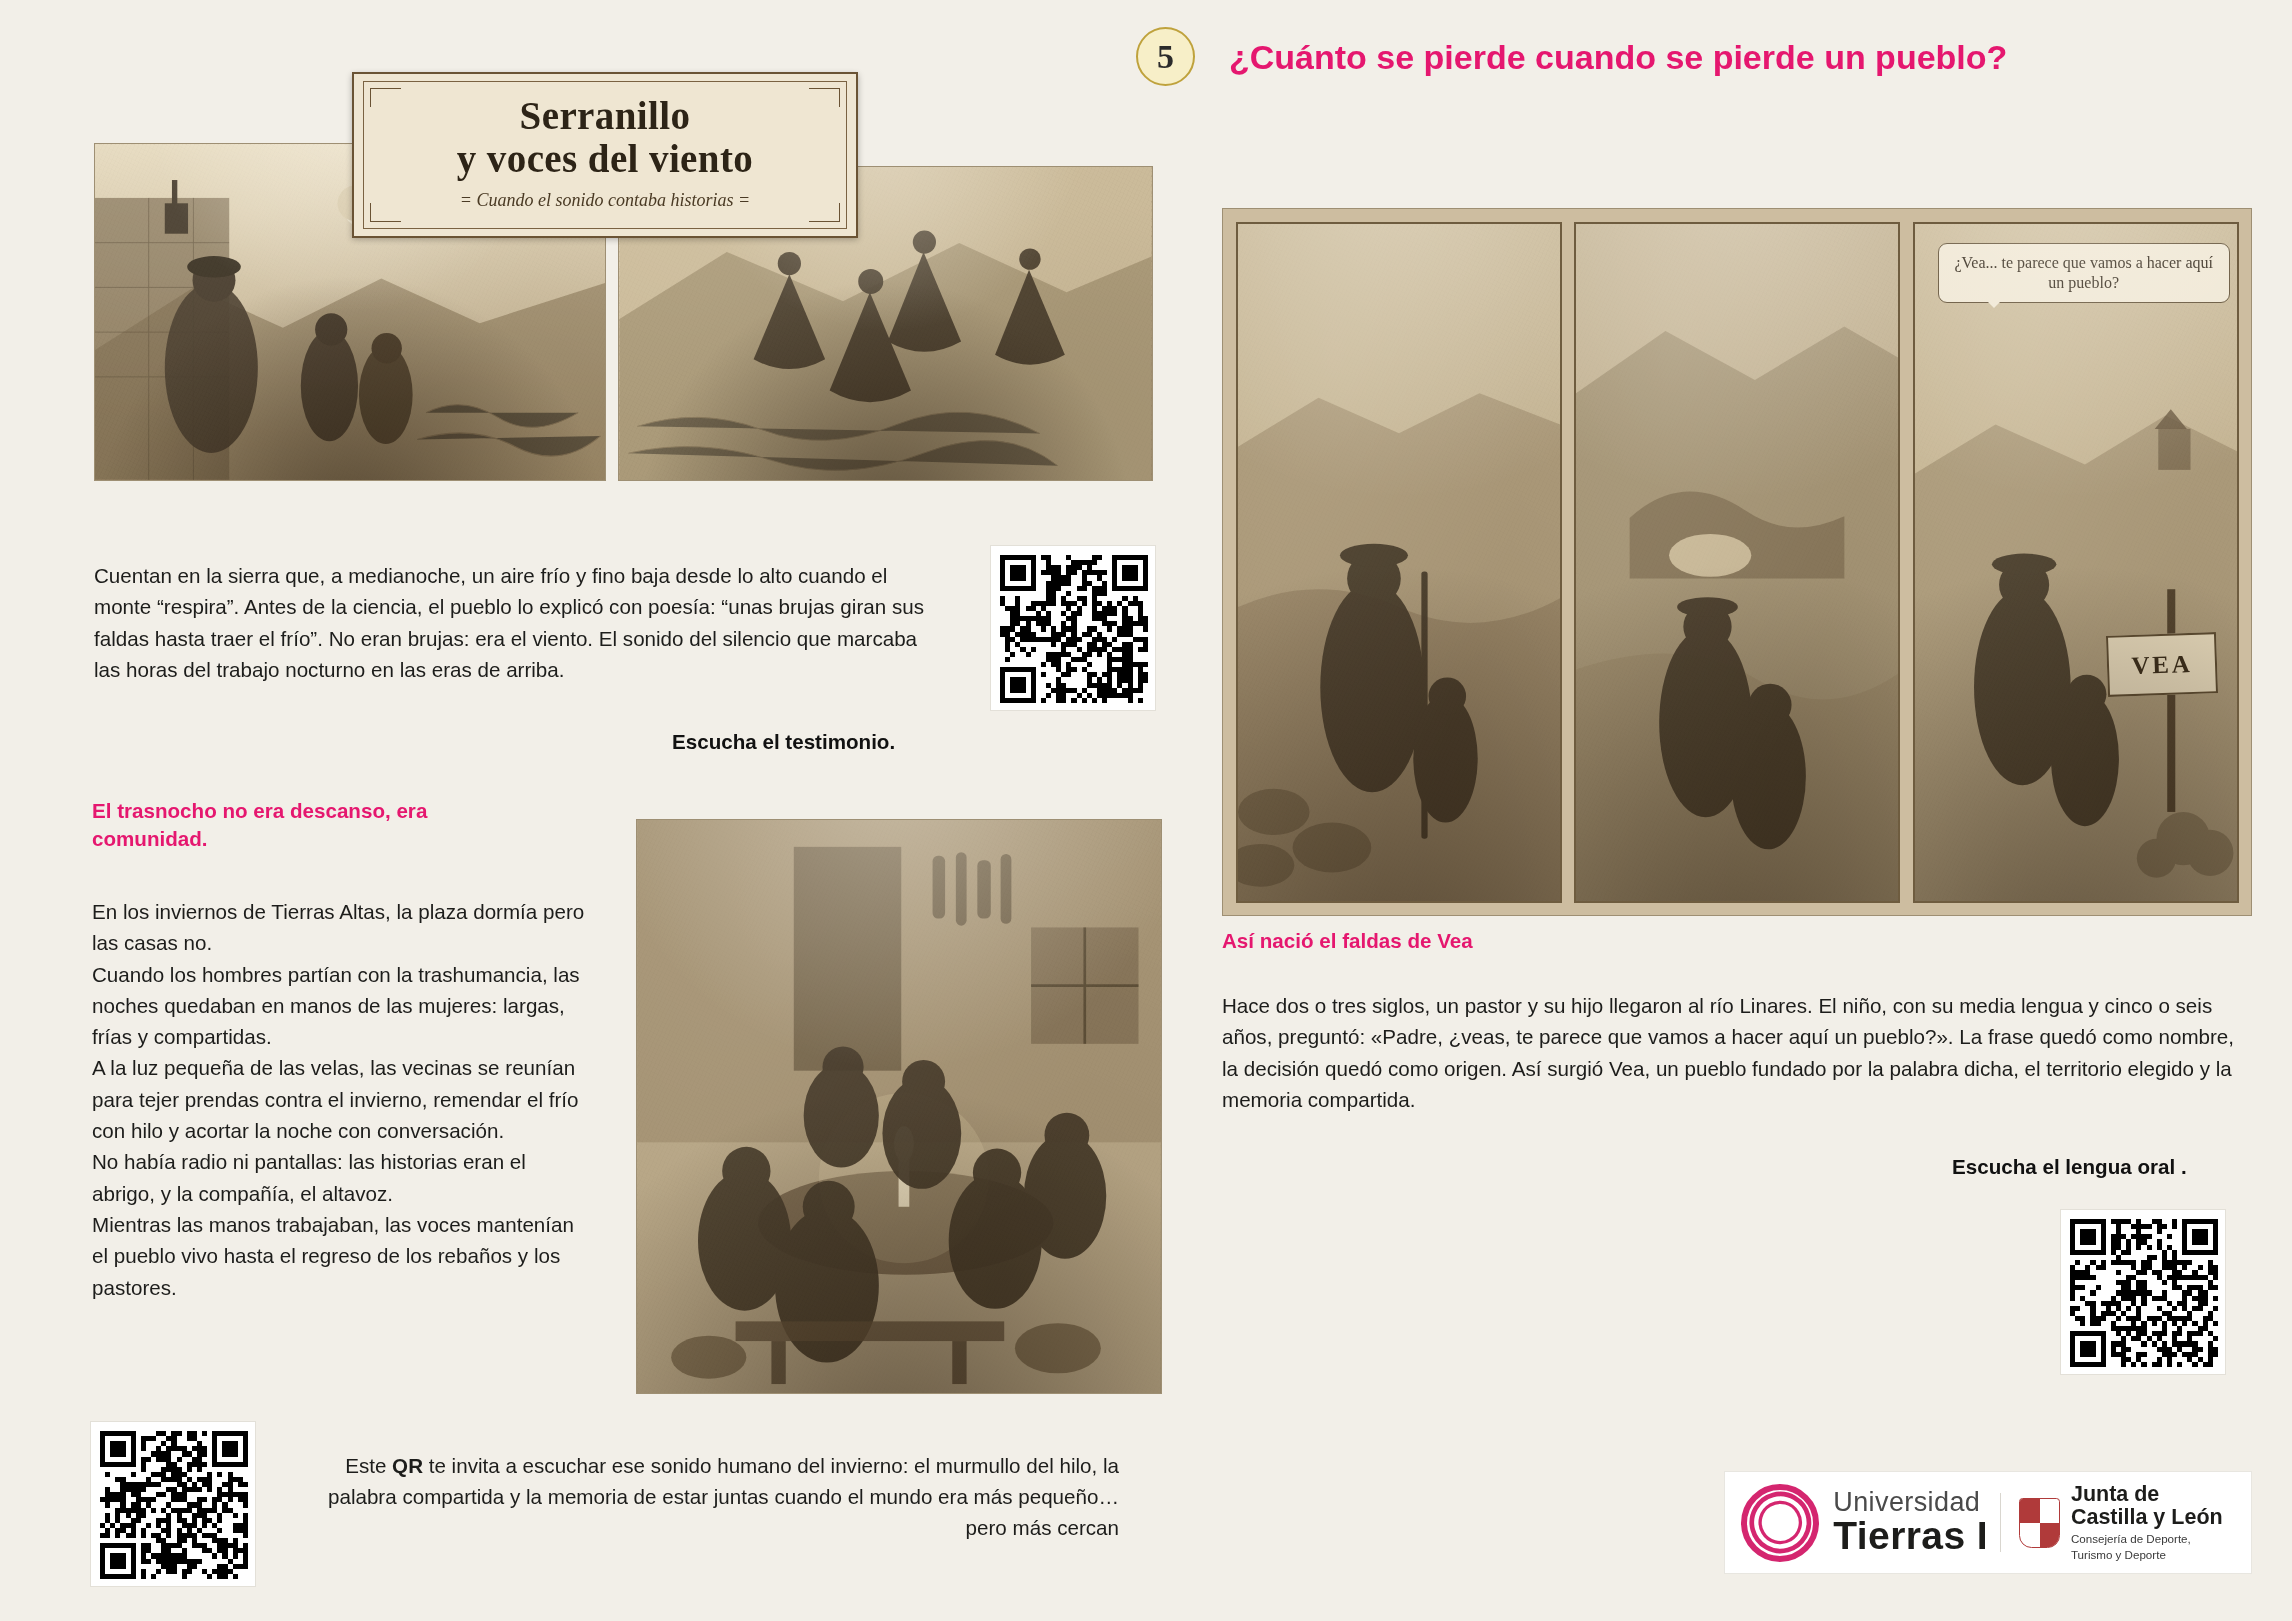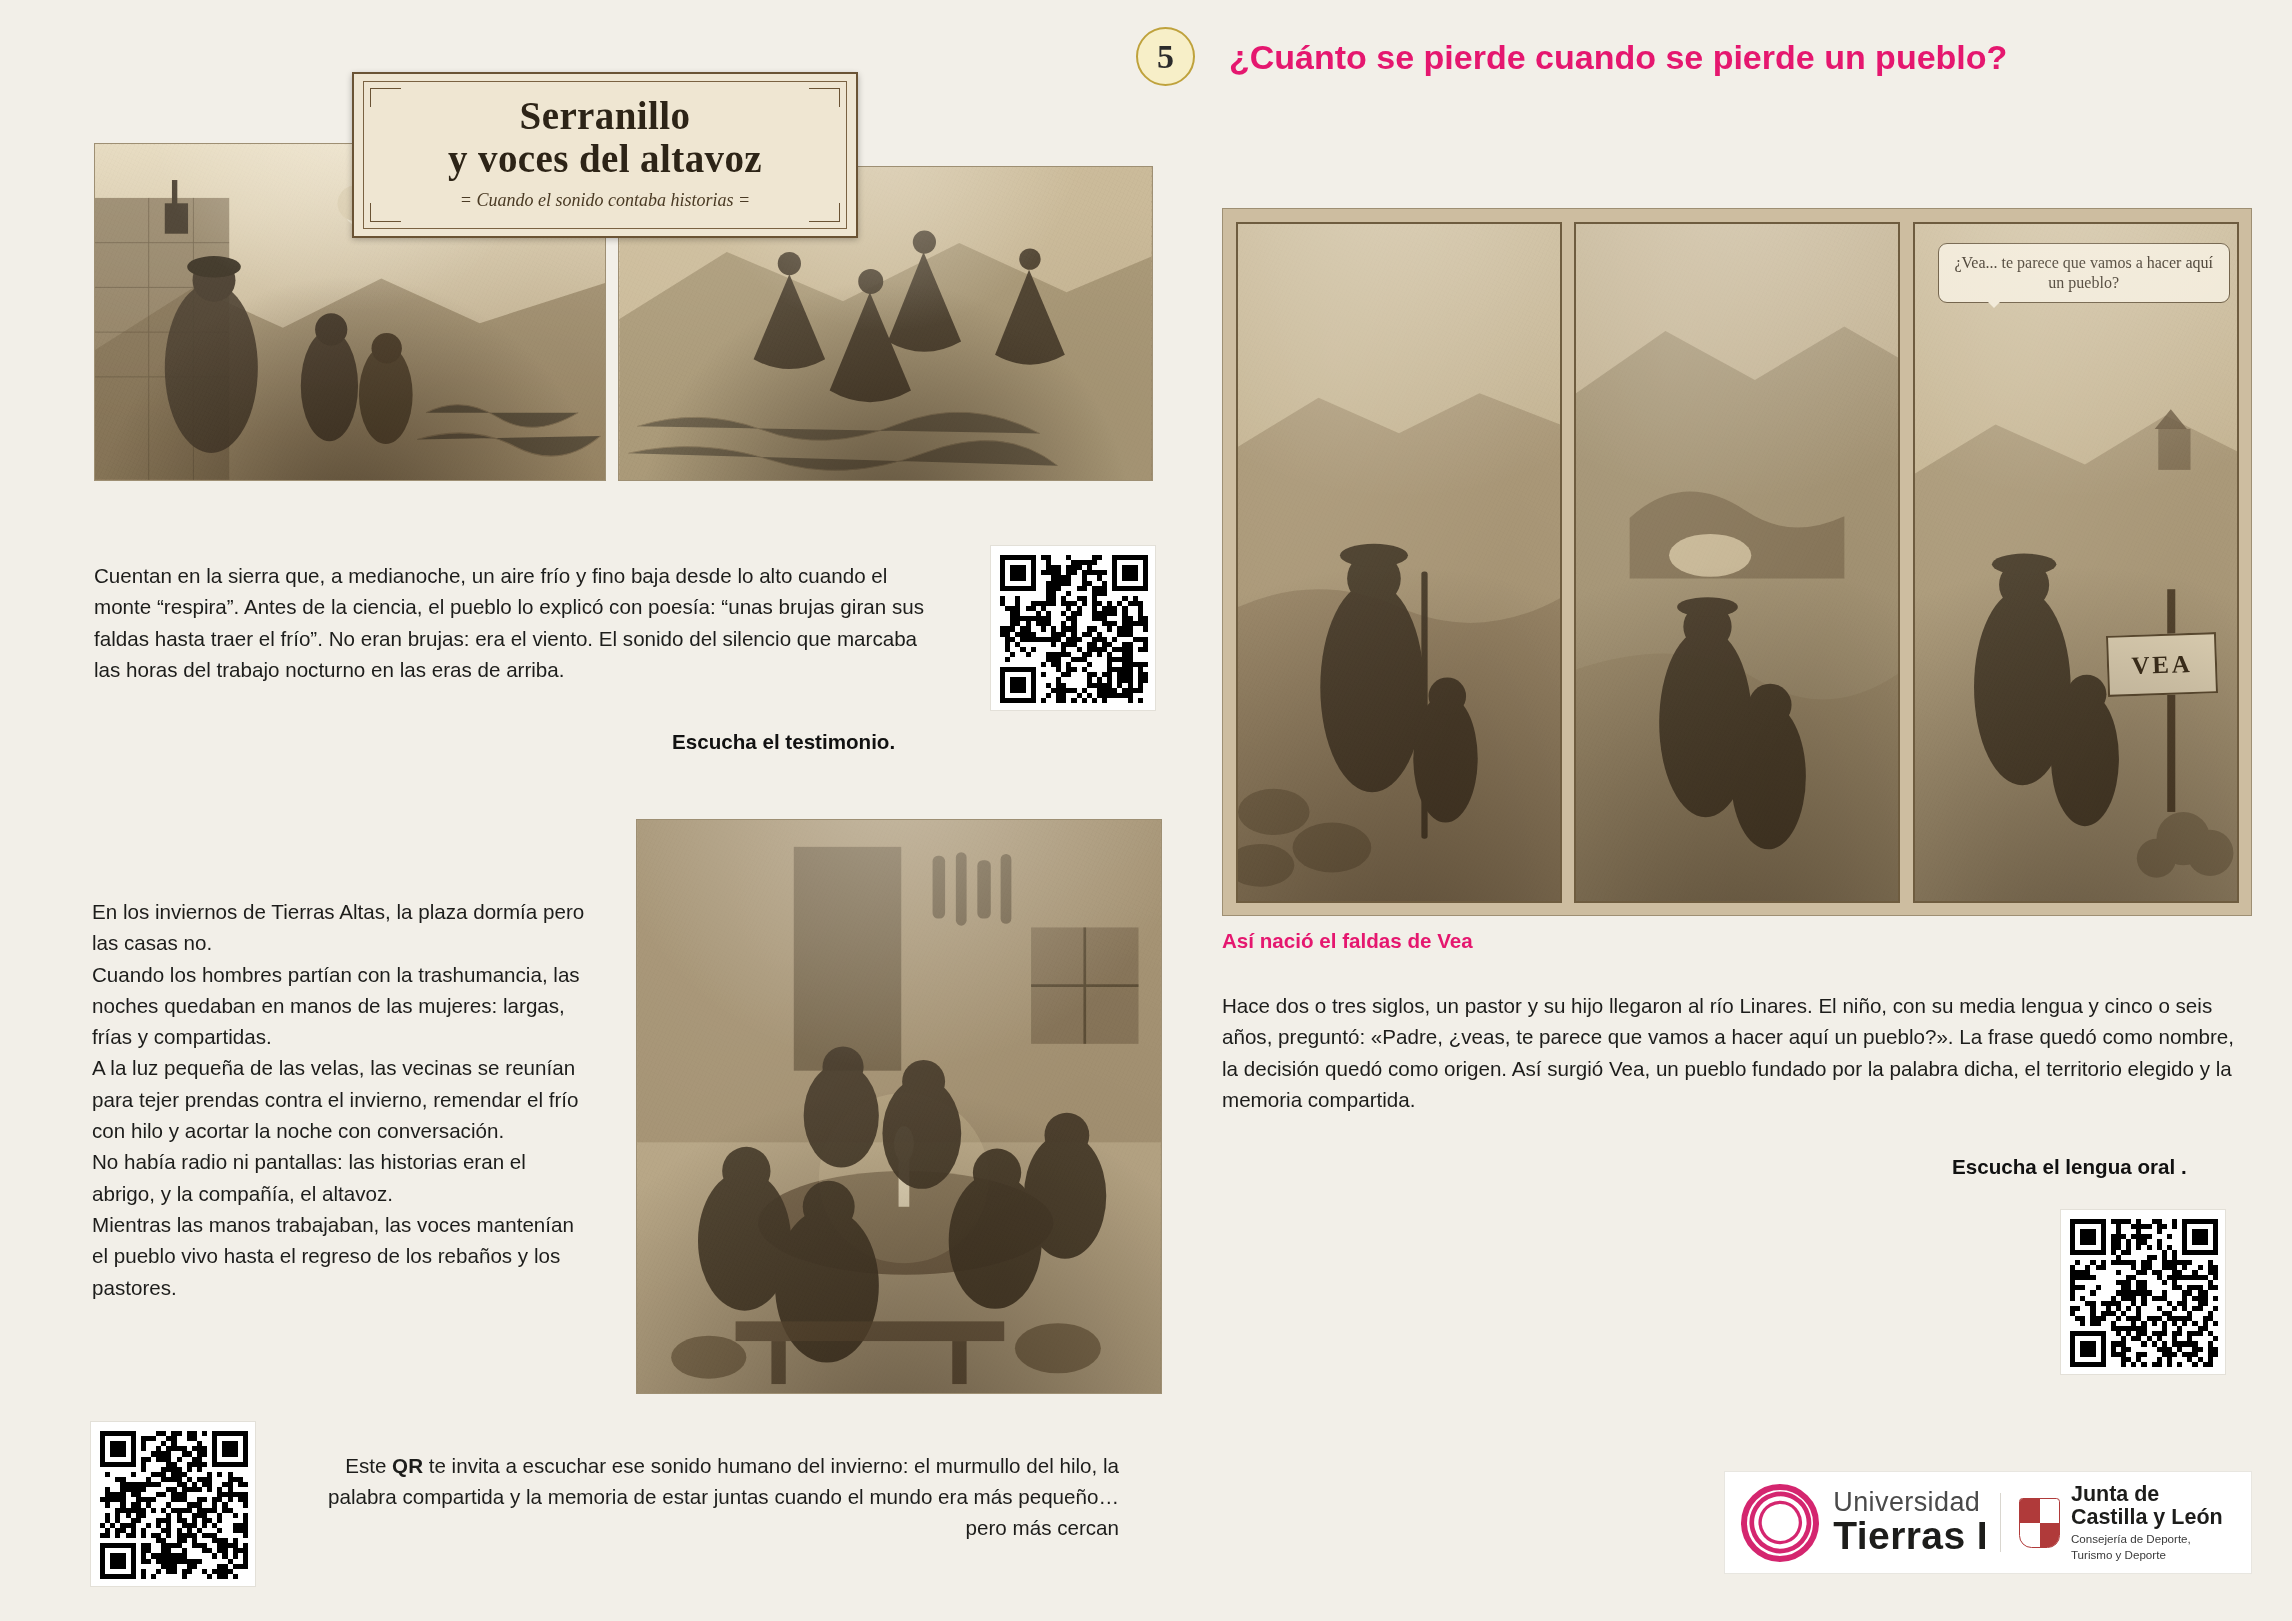--- a/index.html
+++ b/index.html
@@ -344,21 +344,21 @@
     </div>
 
     <div class="title-plate">
       <div class="inner-rule"></div>
       <div class="corner-flourish" style="left:16px;top:14.3px;"></div>
       <div class="corner-flourish" style="right:16px;top:14.3px;transform:scaleX(-1)"></div>
       <div class="corner-flourish" style="left:16px;bottom:14.3px;transform:scaleY(-1)"></div>
       <div class="corner-flourish" style="right:16px;bottom:14.3px;transform:scale(-1,-1)"></div>
       <h1>
         <span>Serranillo</span><br>
-        <span>y voces del altavoz</span>
+        <span>y voces del viento</span>
       </h1>
       <div class="sub">= Cuando el sonido contaba historias =</div>
     </div>
 
 
     <div class="body-text" style="left:94px; top:560px; width:846px;">Cuentan en la sierra que, a medianoche, un aire frío y fino baja desde lo alto cuando el monte “respira”. Antes de la ciencia, el pueblo lo explicó con poesía: “unas brujas giran sus faldas hasta traer el frío”. No eran brujas: era el viento. El sonido del silencio que marcaba las horas del trabajo nocturno en las eras de arriba.</div>
 
     <div class="qr" style="left:990px; top:545px; width:166px; height:166px;">
       <div class="qrgrid" id="qr1" style="width: 148px; height: 148px; display: grid; grid-template-columns: repeat(29, 1fr); grid-template-rows: repeat(29, 1fr);">
           <div style="background:#000"></div>
@@ -1200,20 +1200,21 @@
           <div style="background:#fff"></div>
           <div style="background:#000"></div>
           <div style="background:#fff"></div>
           <div style="background:#000"></div>
           <div style="background:#fff"></div>
         </div>
     </div>
 
     <div class="bold-note" style="left:672px; top:730px;">Escucha el testimonio.</div>
 
+    <div class="heading-pink" style="left:92px; top:797px; width:421px;">El trasnocho no era descanso, era comunidad.</div>
 
     <div class="body-text" style="left:92px; top:896px; width:502px; white-space:pre-line;">En los inviernos de Tierras Altas, la plaza dormía pero las casas no.
 Cuando los hombres partían con la trashumancia, las noches quedaban en manos de las mujeres: largas, frías y compartidas.
 A la luz pequeña de las velas, las vecinas se reunían para tejer prendas contra el invierno, remendar el frío con hilo y acortar la noche con conversación.
 No había radio ni pantallas: las historias eran el abrigo, y la compañía, el altavoz.
 Mientras las manos trabajaban, las voces mantenían el pueblo vivo hasta el regreso de los rebaños y los pastores.</div>
 
     <div class="img-spinners engrave">
       <svg viewBox="0 0 585 640" width="524" height="573" style="position:absolute;inset:0;opacity:.88">
         <rect width="585" height="640" fill="#b6a585"></rect>

